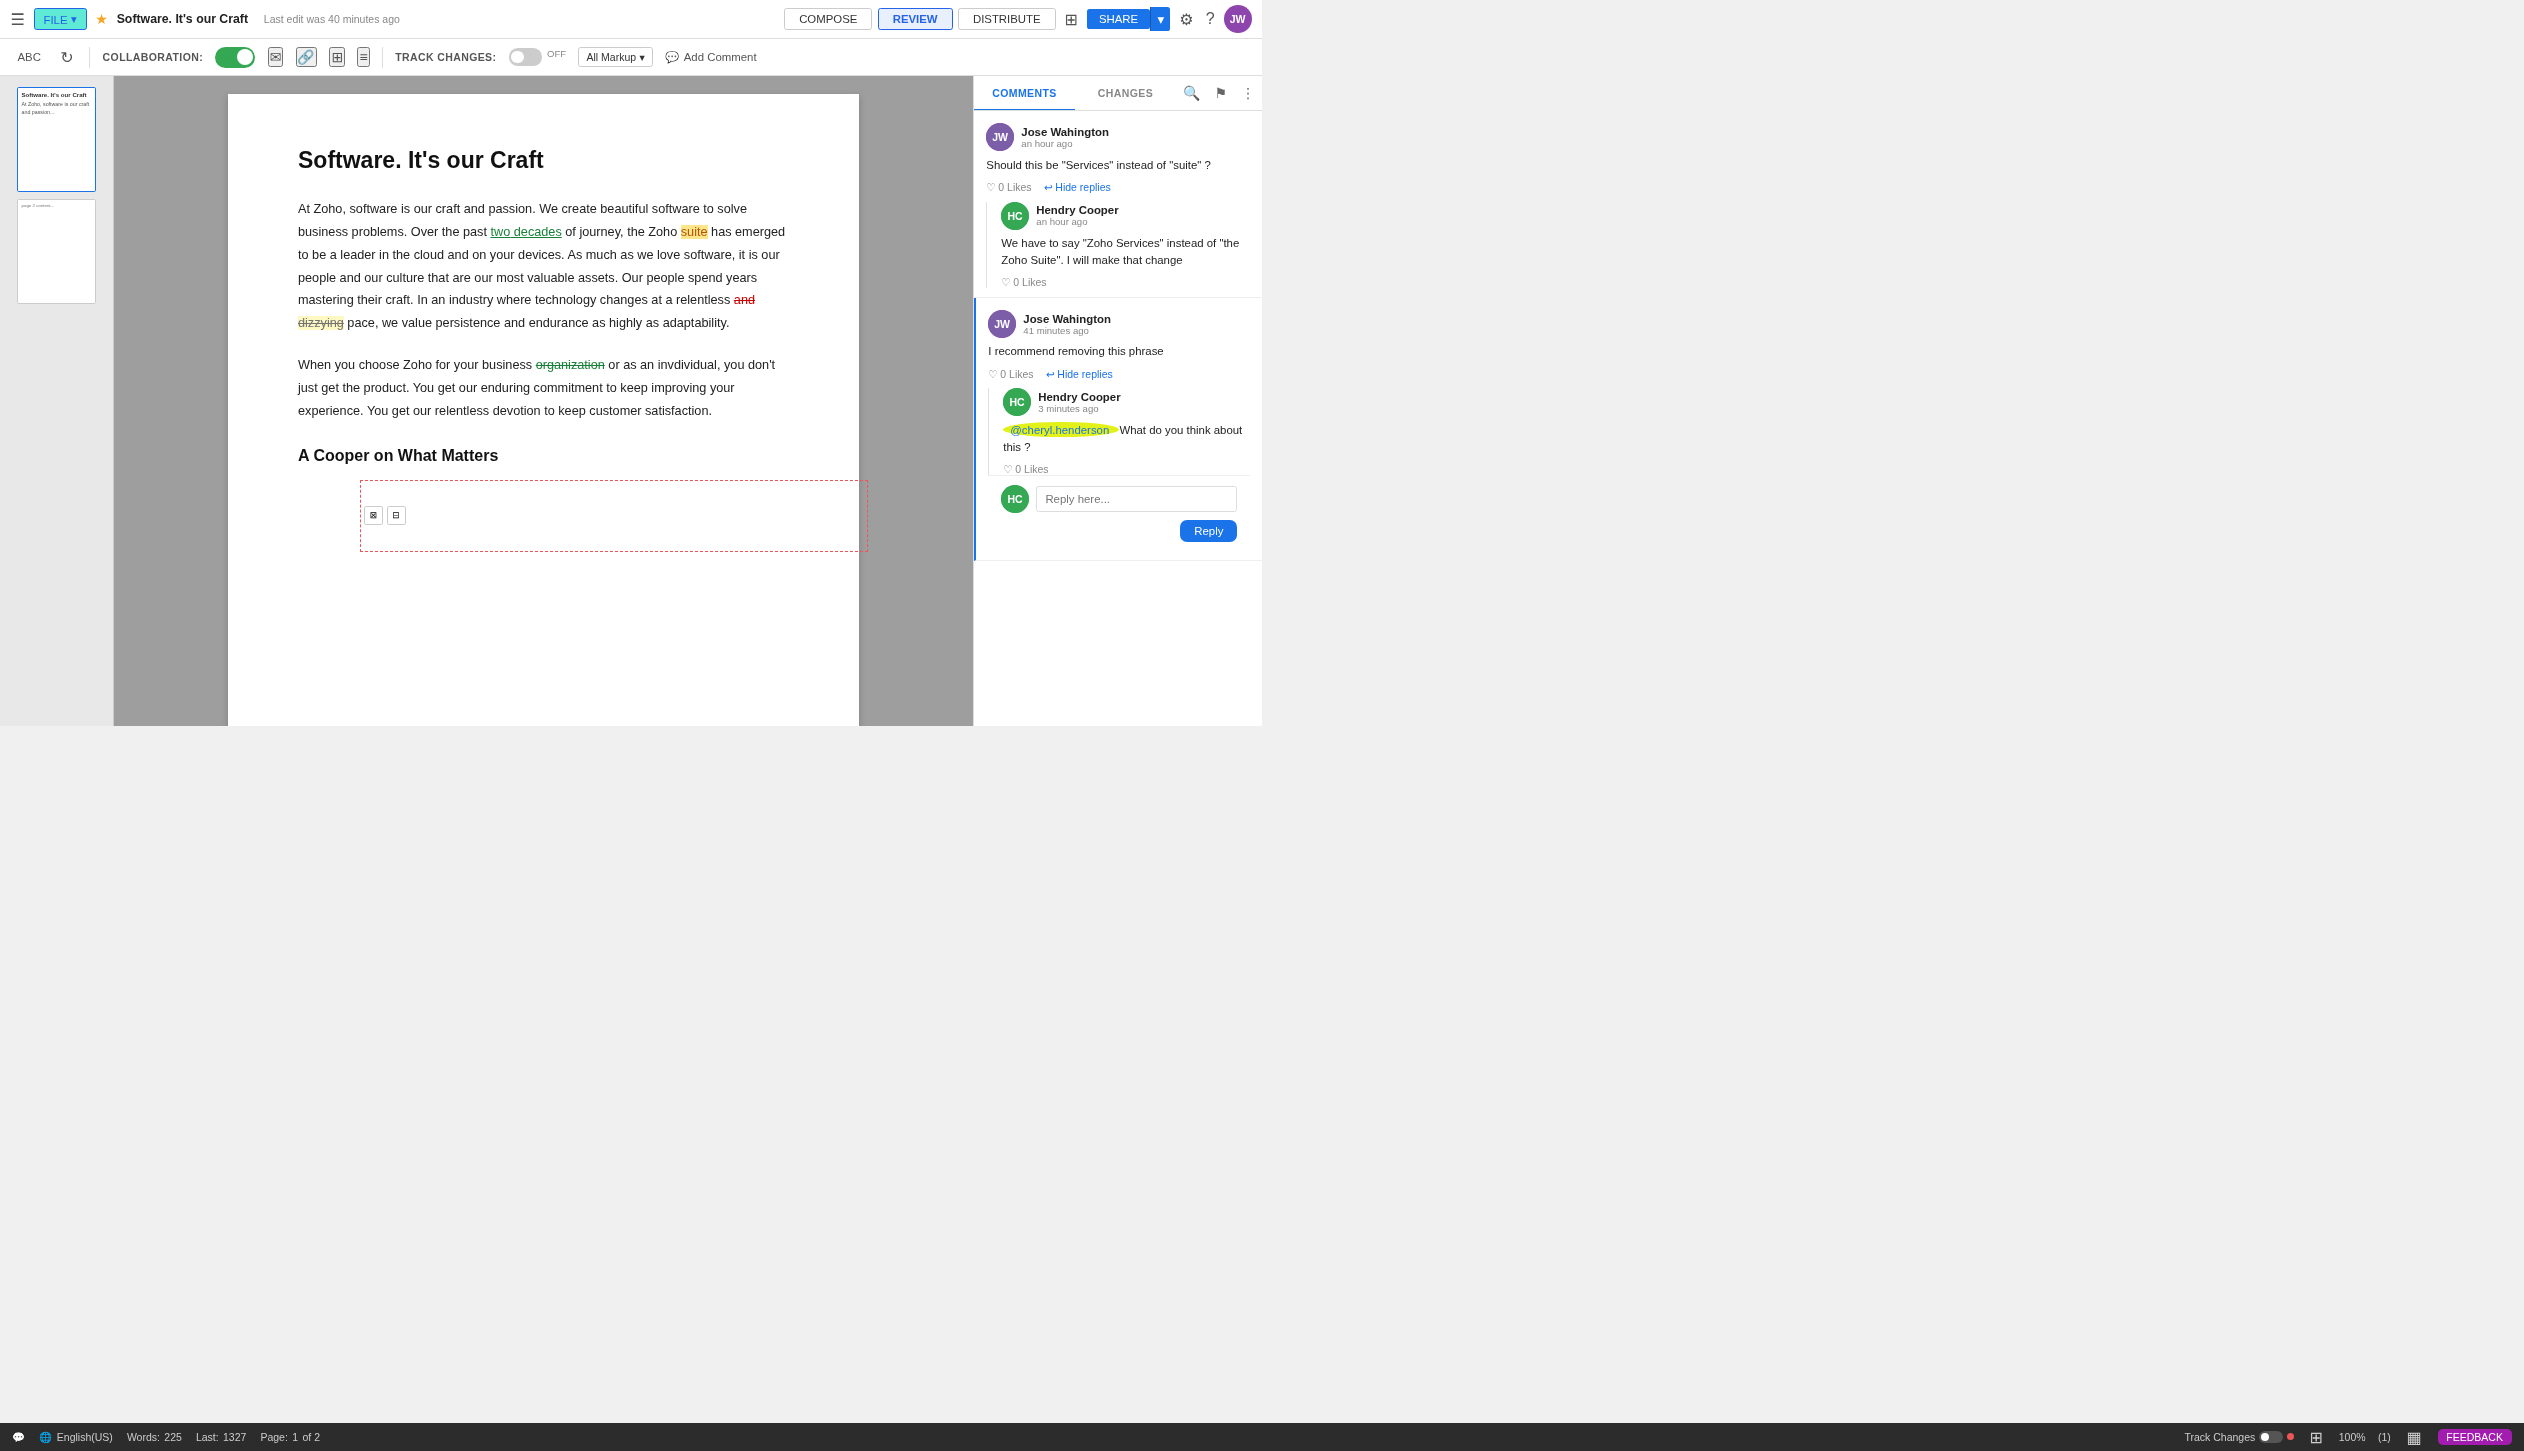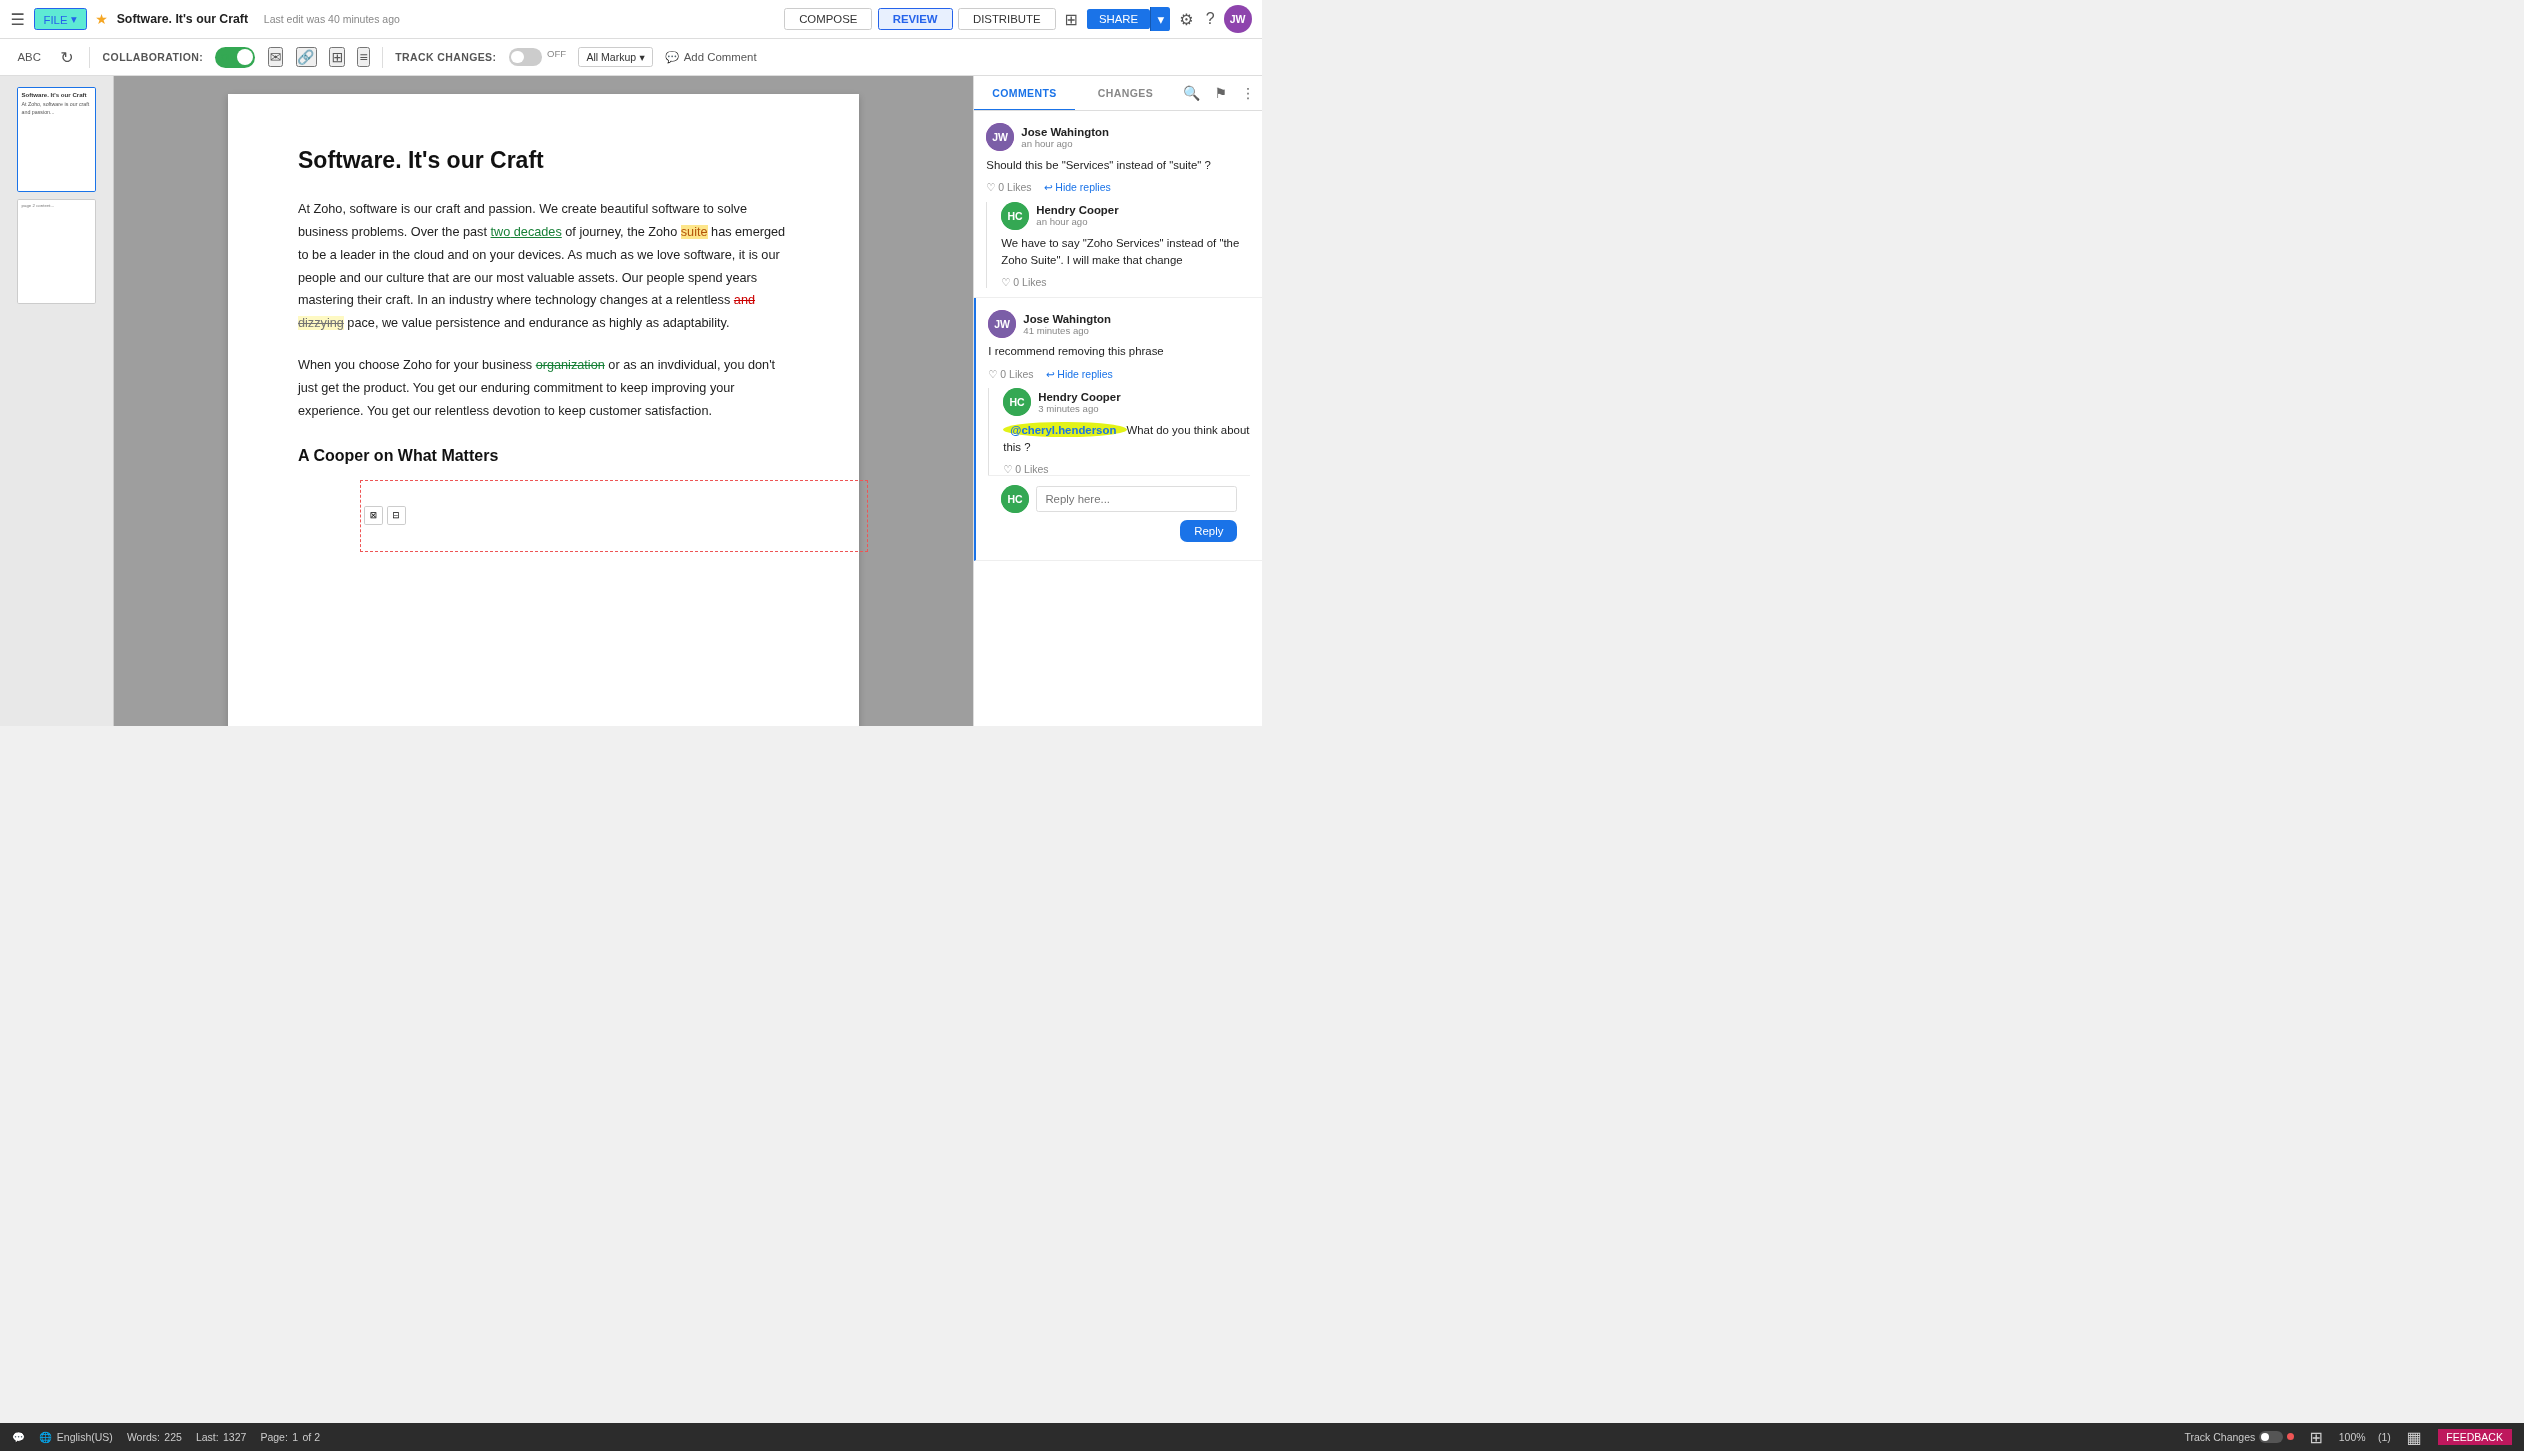--- a/index.html
+++ b/index.html
@@ -126,21 +126,21 @@
     .avatar.green { background: #34a853; }
     .avatar.jose { background: #8e44ad; }
     .comment-meta { display: flex; flex-direction: column; }
     .comment-author { font-weight: 600; font-size: 11.4px; color: #222; }
     .comment-time { font-size: 9.6px; color: #888; }
     .comment-body { font-size: 11.4px; color: #222; margin-bottom: 7px; line-height: 1.5; }
     .comment-actions { display: flex; align-items: center; gap: 12.3px; }
     .like-btn { background: none; border: none; cursor: pointer; color: #888; font-size: 10.5px; display: flex; align-items: center; gap: 2.6px; }
     .hide-replies-btn { background: none; border: none; cursor: pointer; color: #1a73e8; font-size: 10.5px; display: flex; align-items: center; gap: 2.6px; }
     .reply-indent { padding-left: 14px; margin-top: 8.8px; border-left: 1.8px solid #e0e0e0; }
-    .mention { color: #1a73e8; font-weight: 700; }
+    .mention { color: #1a73e8; font-weight: 400; }
     .highlight-yellow-dot { background: #e2f218; color: #222; border-radius: 50%; padding: 1.8px 7px; font-weight: 700; }
 
     
     .reply-input-area {
       padding: 8.8px 12.3px; border-top: 0.9px solid #eee;
       display: flex; flex-direction: column; gap: 7px;
     }
     .reply-row { display: flex; align-items: center; gap: 7px; }
     .reply-input {
       flex: 1; border: 0.9px solid #ddd; border-radius: 2.6px; padding: 6.1px 8.8px;
@@ -155,21 +155,21 @@
     .status-bar {
       position: fixed; bottom: 0; left: 0; right: 0; height: 28px;
       background: #2c2c2c; display: flex; align-items: center; padding: 0 12.3px;
       gap: 14px; color: #ccc; font-size: 10.5px;
     }
     .status-item { display: flex; align-items: center; gap: 4.4px; }
     .status-right { margin-left: auto; display: flex; align-items: center; gap: 12.3px; }
     .track-off-small { display: flex; align-items: center; gap: 3.5px; font-size: 10.5px; }
     .small-toggle { width: 24.5px; height: 12.3px; background: #555; border-radius: 6.1px; position: relative; }
     .small-toggle::before { content:''; position: absolute; width: 8.8px; height: 8.8px; background: #fff; border-radius: 50%; top: 1.8px; left: 1.8px; }
-    .feedback-btn { background: #be185d; color: #fff; border: none; border-radius: 0; padding: 1.8px 8.8px; font-size: 10.5px; cursor: pointer; }
+    .feedback-btn { background: #a21caf; color: #fff; border: none; border-radius: 5px; padding: 1.8px 8.8px; font-size: 10.5px; cursor: pointer; }
     .zoom-label { color: #ccc; }
     .user-count { color: #ccc; font-size: 10.5px; }
     .notification-dot { width: 7px; height: 7px; background: #e55; border-radius: 50%; display: inline-block; }
   </style>
 </head>
 <body>
 
 <div class="top-bar">
   <span class="hamburger">☰</span>
   <button class="file-btn">

